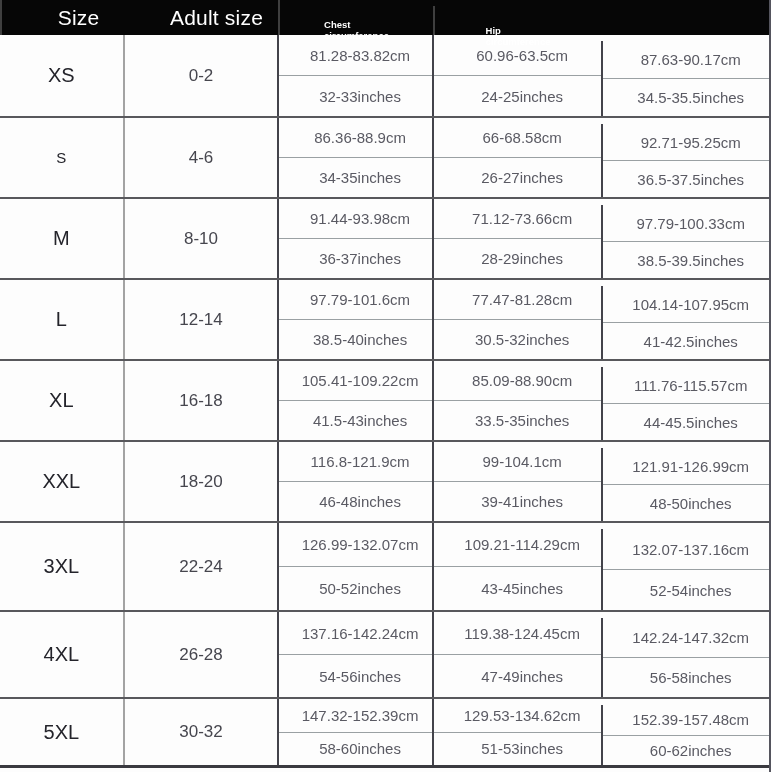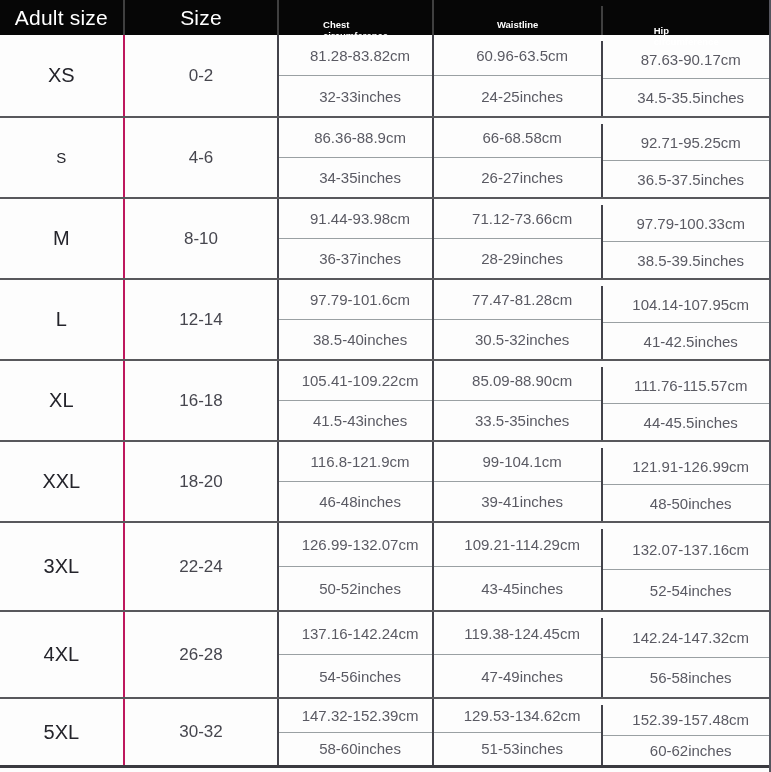--- a/index.html
+++ b/index.html
@@ -63,46 +63,43 @@
     display:flex;flex-direction:column;
     border-left:2px solid #43434b;
   }
   .sub-cell{
     flex:1;
     display:flex;align-items:center;justify-content:center;
     font-size:15px;color:#5a5a63;padding-left:9px;
   }
   .sub-cell.top{border-bottom:1px solid #9aa0a3;}
 
-  .c2.merge-cell{border-left:2px solid #be185d;}
+  .c2.merge-cell{border-left:2px solid #a3a3a3;}
 
   
   .bottom-bar{width:100%;height:3px;background:#3a3a40;}
 </style>
 </head>
 <body>
 
 <div class="chart">
 
   <div class="header-row">
+    <div class="hcell big c2">
+      <span>Size</span>
+    </div>
     <div class="hcell big c1">
       <span>Adult size</span>
-    </div>
-    <div class="hcell big c2">
-      <span>Size</span>
     </div>
     <div class="hcell small c3">
       <div class="two-line">
         <div>Chest</div>
         <div>circumference</div>
       </div>
     </div>
-    <div class="hcell small c4">
-      <span>Waistline</span>
-    </div>
     <div class="hcell small c5">
       <div class="two-line">
         <div>Hip</div>
         <div>circumference</div>
       </div>
     </div>
   </div>
 
   <div id="table-body">
       <div class="size-row">

